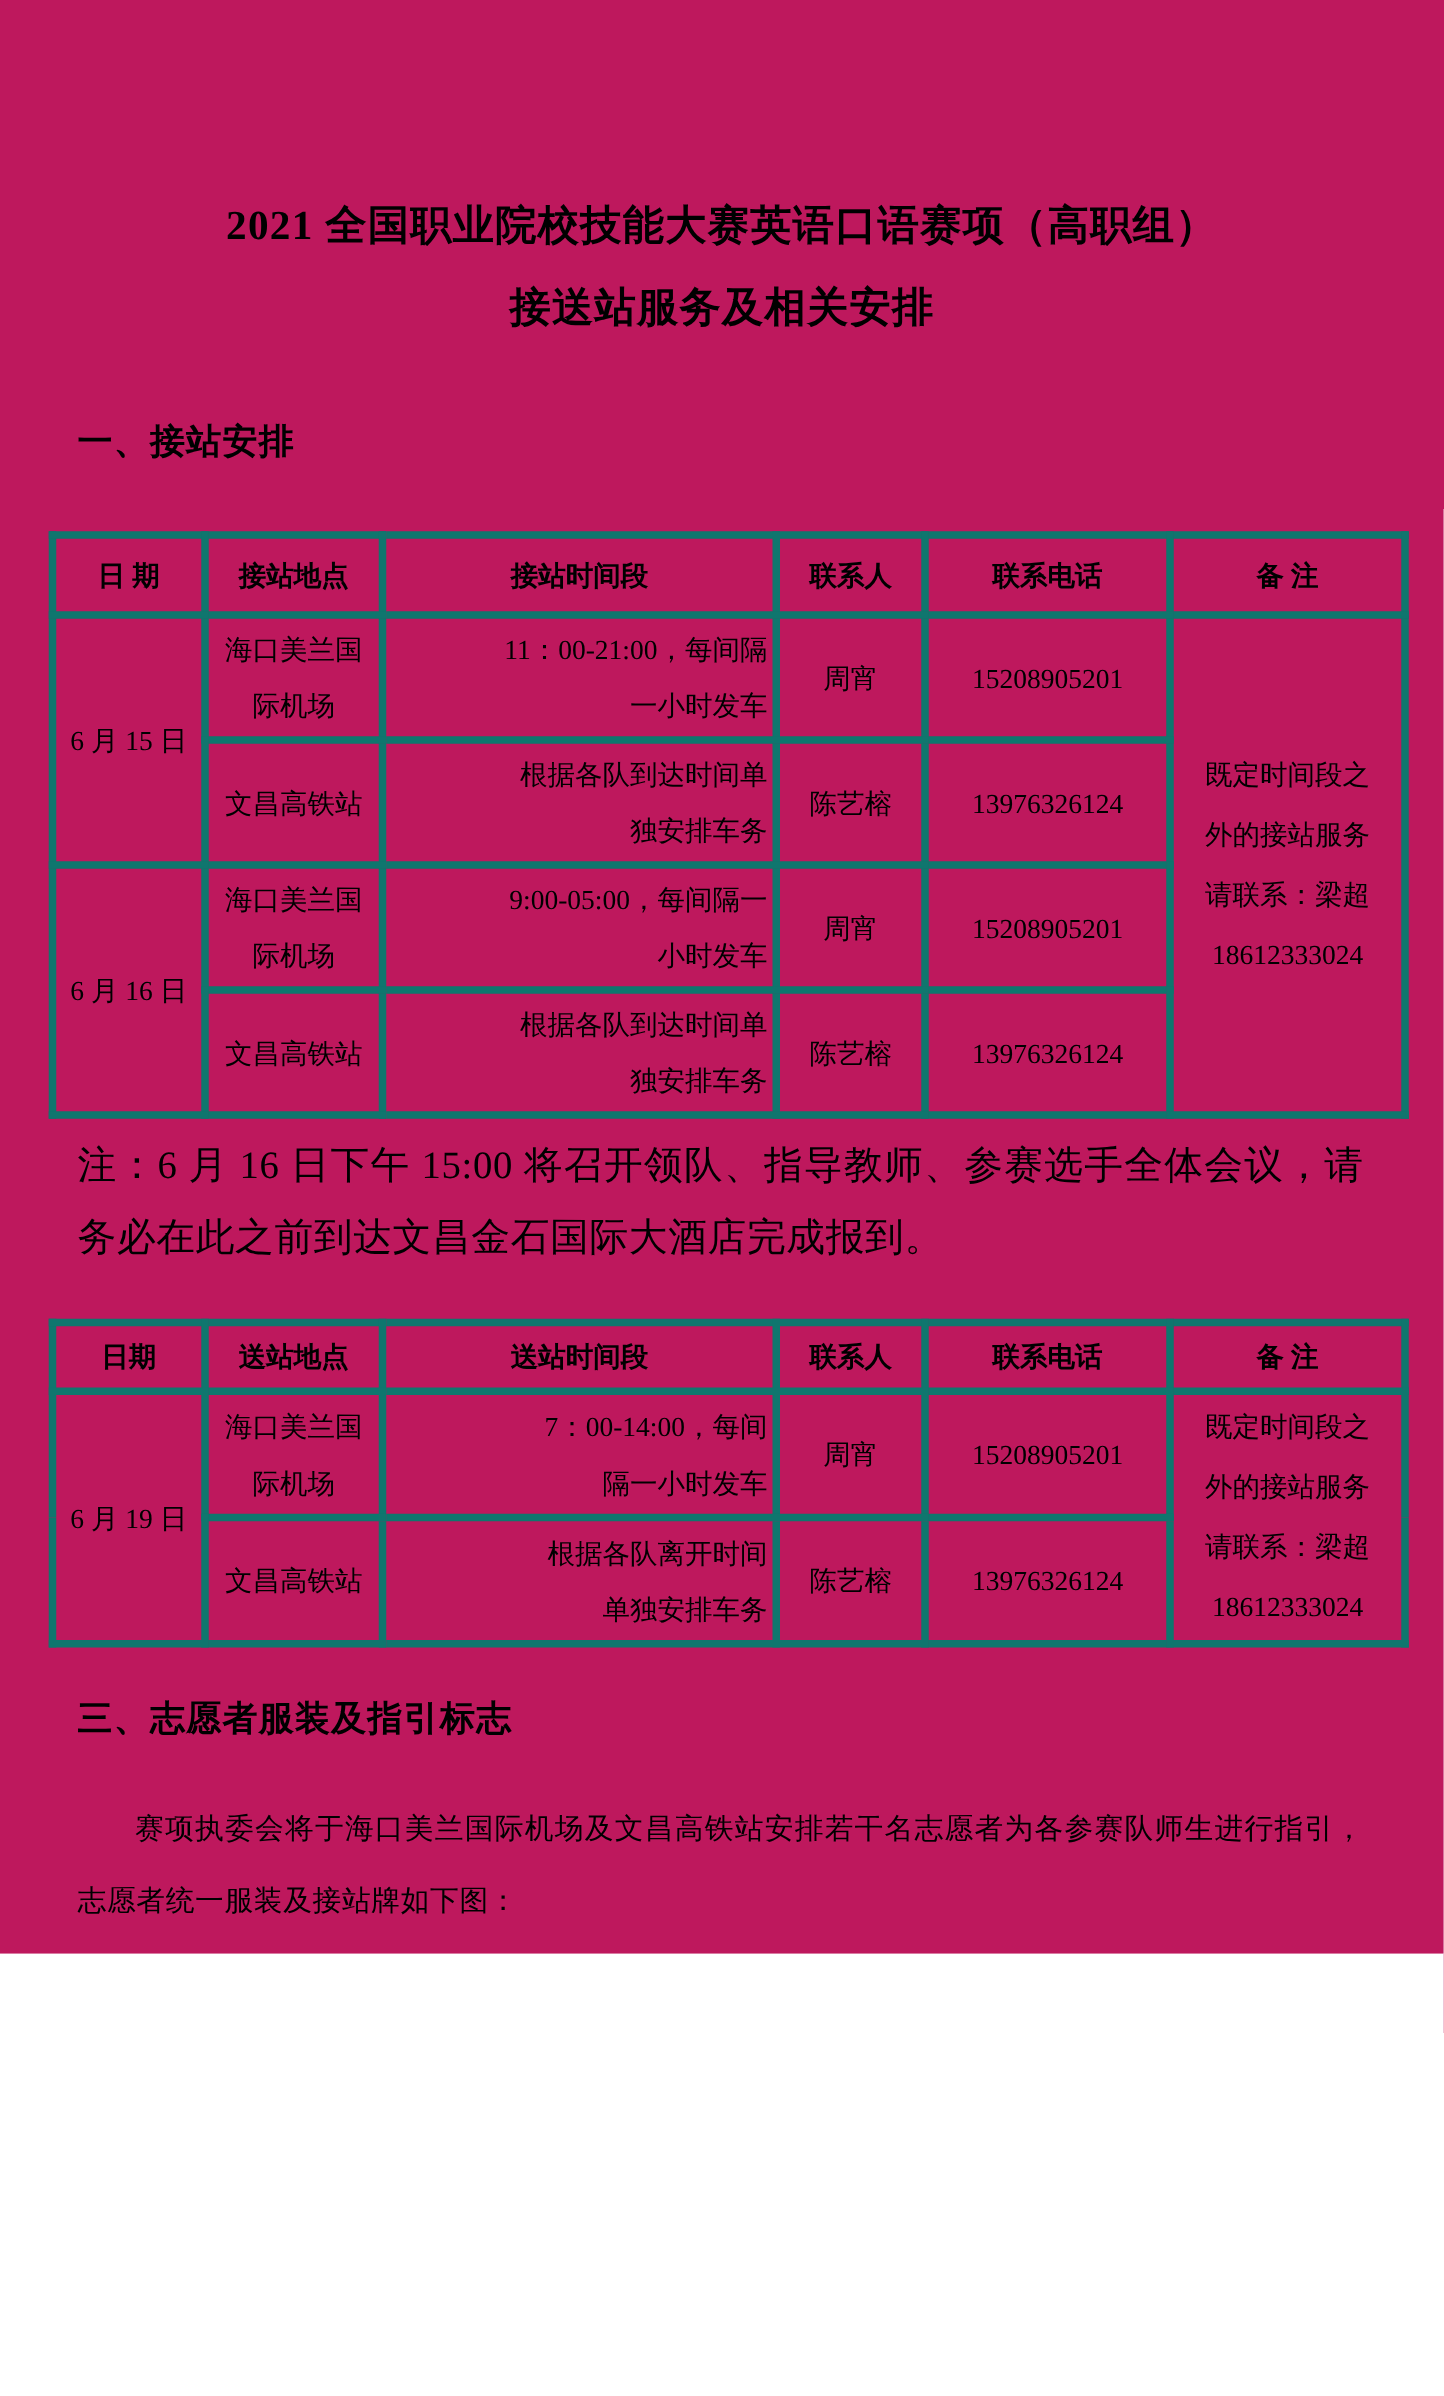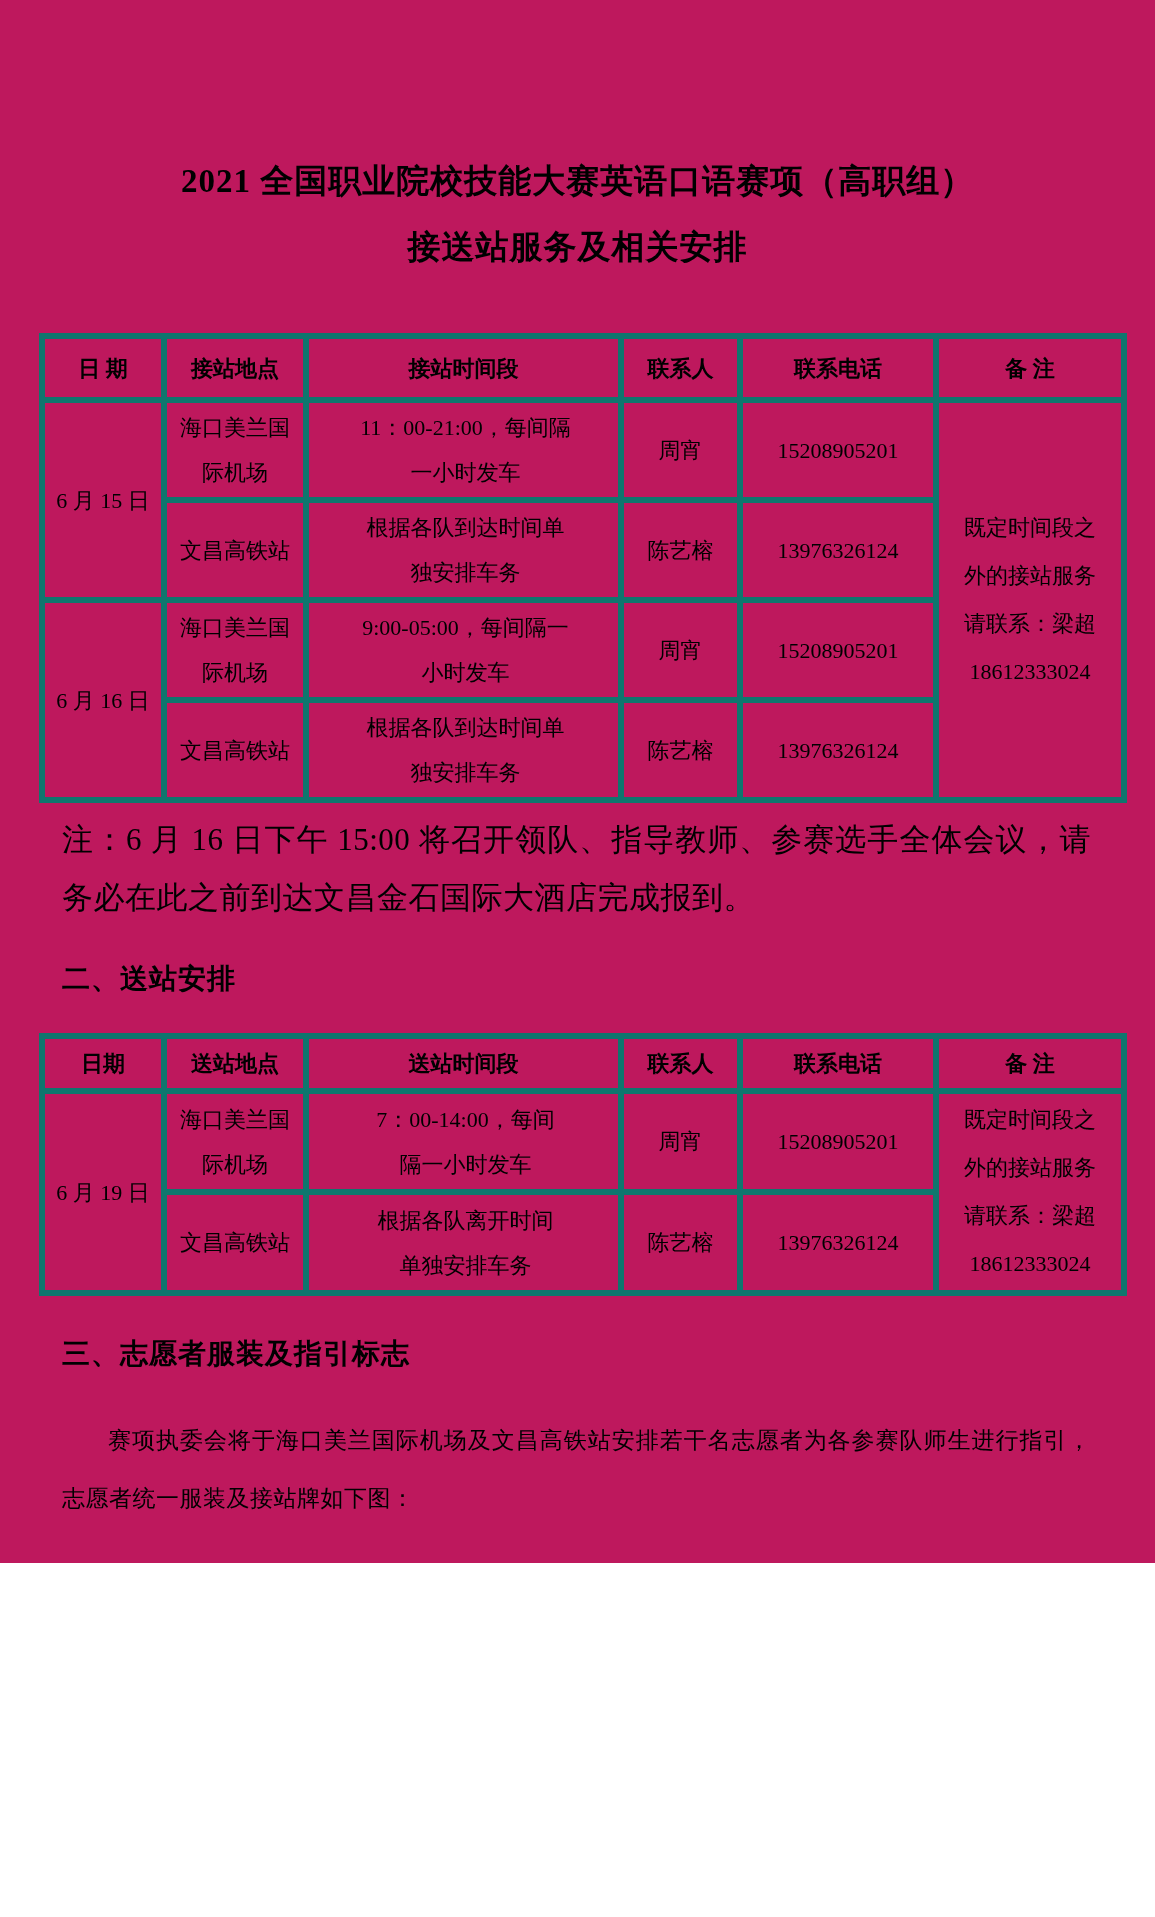--- a/index.html
+++ b/index.html
@@ -48,21 +48,21 @@
     text-align: center;
     vertical-align: middle;
     padding: 2px 4px;
     white-space: pre-line;
     line-height: 45px;
     font-weight: normal;
     overflow: hidden;
   }
   table.tbl th { font-weight: bold; white-space: normal; }
   table.tbl td.time {
-    text-align: center;
+    text-align: right;
     padding-left: 8px;
   }
   table.tbl td.remark { line-height: 48px; margin-left: 36px; }
   .t1 { margin-top: 53px; }
   .t1 tr.head { height: 64px; }
   .t1 tr.row { height: 84px; }
   .t2 { margin-top: 36px; }
   .t2 tr.head { height: 44px; }
   .t2 tr.row { height: 89px; }
   .note {
@@ -80,20 +80,21 @@
 <body>
 
 <div class="page">
 
   <div class="doc-title">
     <div>2021 全国职业院校技能大赛英语口语赛项（高职组）</div>
     <div>接送站服务及相关安排</div>
   </div>
 
 
+  <div class="sec-heading">一、接站安排</div>
 
   <table class="tbl t1">
     <colgroup>
       <col style="width:122px">
         <col style="width:142px">
         <col style="width:315px">
       <col style="width:119px">
         <col style="width:196px">
         <col style="width:188px">
     </colgroup>
@@ -140,21 +141,20 @@
         <td class="time">根据各队到达时间单
 独安排车务</td>
         <td>陈艺榕</td>
         <td>13976326124</td>
       </tr>
     </tbody>
   </table>
 
   <p class="note">注：6 月 16 日下午 15:00 将召开领队、指导教师、参赛选手全体会议，请务必在此之前到达文昌金石国际大酒店完成报到。</p>
 
-  <div class="sec-heading h2-sec">二、送站安排</div>
 
   <table class="tbl t2">
     <colgroup>
       <col style="width:122px">
         <col style="width:142px">
         <col style="width:315px">
       <col style="width:119px">
         <col style="width:196px">
         <col style="width:188px">
     </colgroup>

